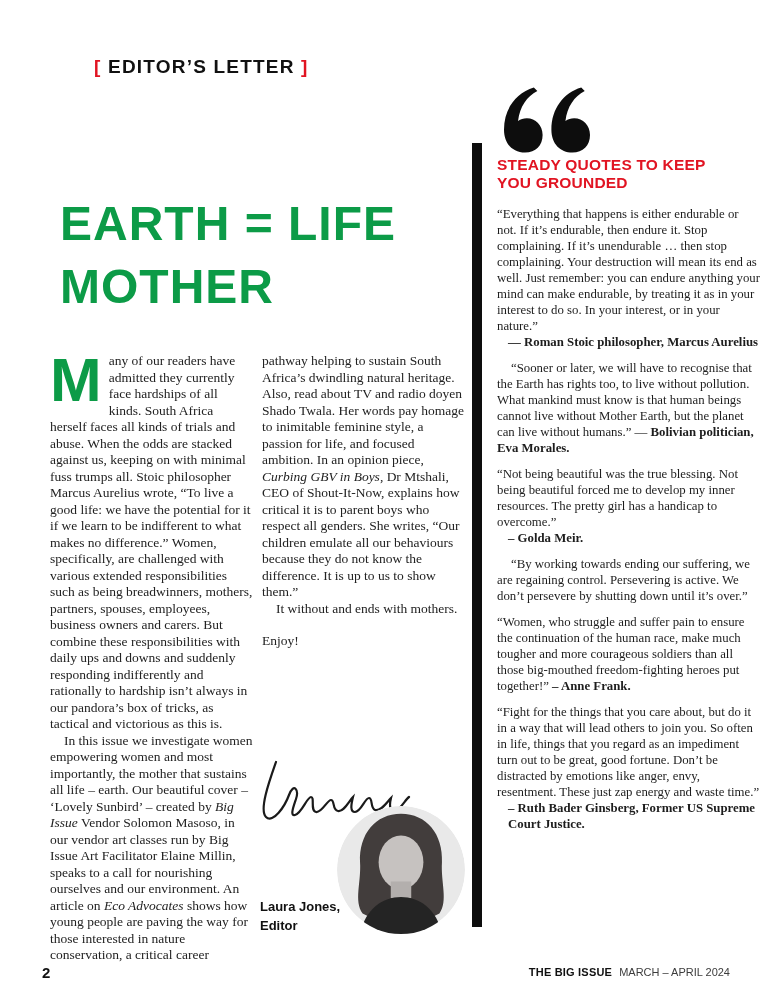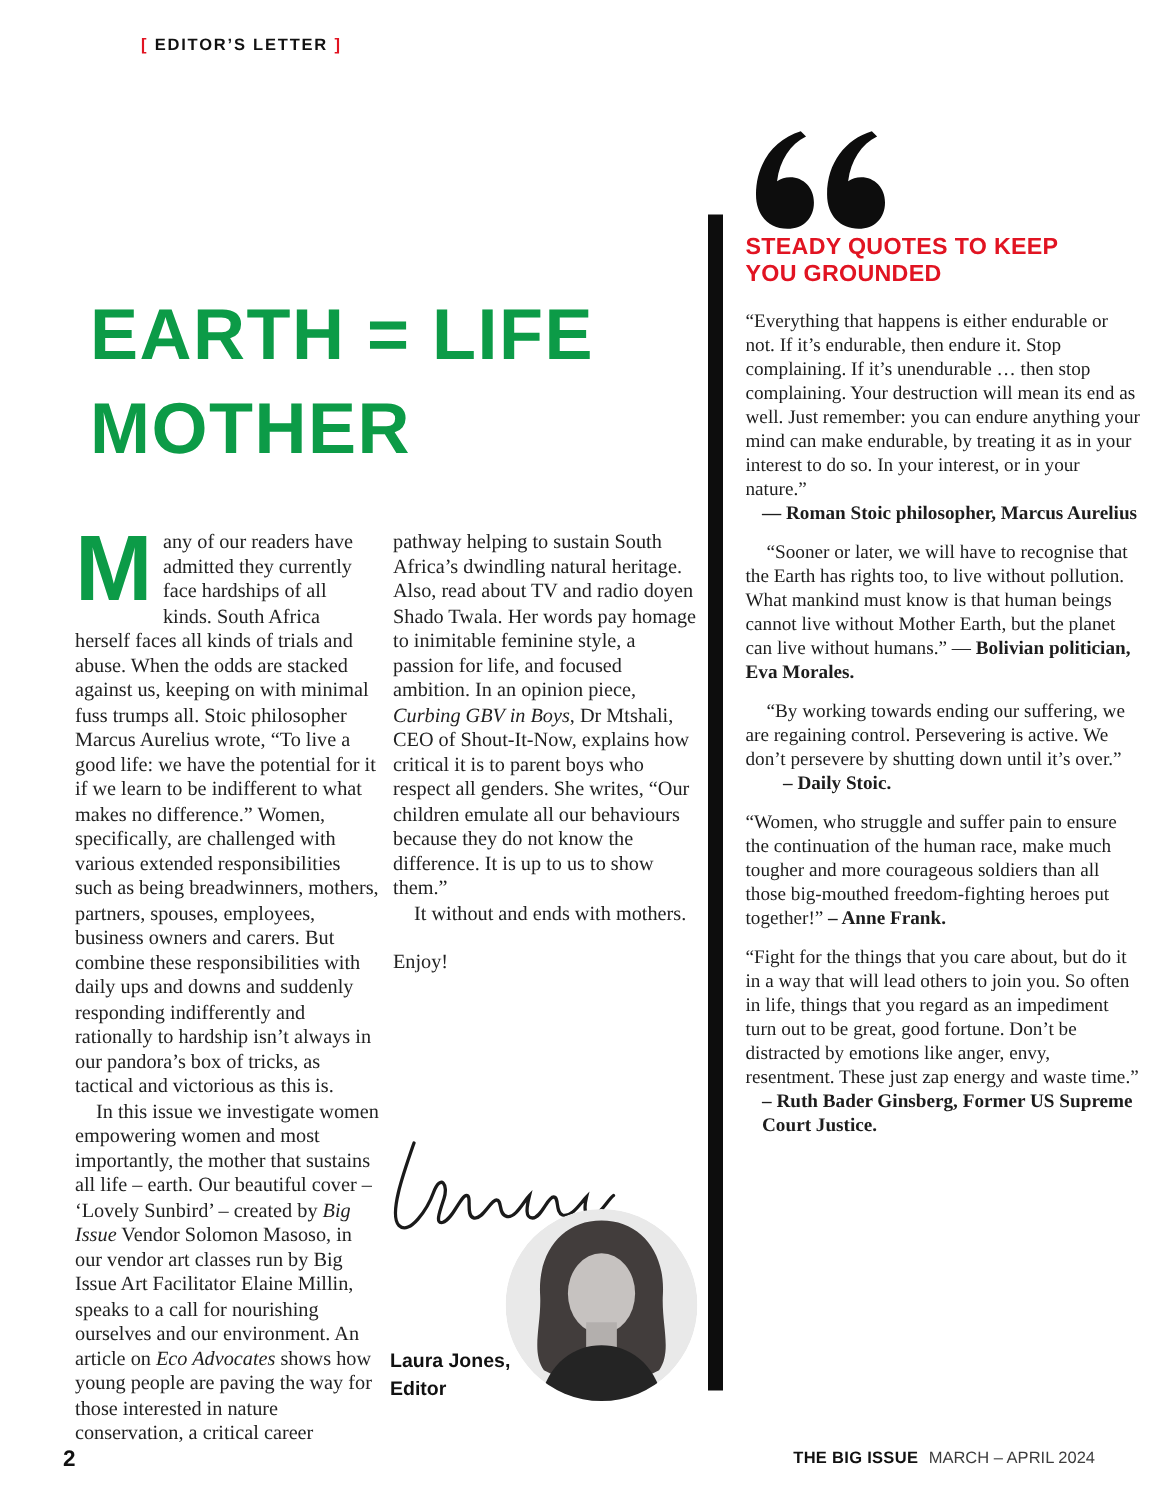--- a/index.html
+++ b/index.html
@@ -1,21 +1,21 @@
 <!DOCTYPE html>
 <html><head>
 <meta charset="utf-8">
 <style>
   html,body{margin:0;padding:0;background:#ffffff;}
   .page{position:relative;width:768px;height:1005px;background:#ffffff;overflow:hidden;
         font-family:"Liberation Serif", serif;color:#1f1f1f;}
 
   
-  .tag{position:absolute;left:50px;top:24px;font-family:"Liberation Sans",sans-serif;
-       font-weight:700;font-size:11px;letter-spacing:1.2px;color:#111;padding-left:44px;}
+  .tag{position:absolute;left:50px;top:56px;font-family:"Liberation Sans",sans-serif;
+       font-weight:700;font-size:19px;letter-spacing:1.2px;color:#111;padding-left:44px;}
   .tag .bracket{color:#e11422;font-weight:700;}
 
   
   .headline{position:absolute;left:60px;top:192px;font-family:"Liberation Sans",sans-serif;
             font-weight:900;font-size:48px;line-height:63px;color:#0c9b47;letter-spacing:1px;}
 
   
   .col{position:absolute;top:353px;width:203px;font-size:13.5px;line-height:16.5px;
        text-align:left;color:#222;}
   .col1{left:50px;}
@@ -111,21 +111,22 @@
   <div class="vbar"></div>
 
   <div class="qheading">
     <div>STEADY QUOTES TO KEEP</div>
     <div>YOU GROUNDED</div>
   </div>
 
   <div class="quotes">
     <p><span>“Everything that happens is either endurable or not. If it’s endurable, then endure it. Stop complaining. If it’s unendurable … then stop complaining. Your destruction will mean its end as well. Just remember: you can endure anything your mind can make endurable, by treating it as in your interest to do so. In your interest, or in your nature.”</span><span class="attr-block">— Roman Stoic philosopher, Marcus Aurelius</span></p>
     <p class="indent"><span>“Sooner or later, we will have to recognise that the Earth has rights too, to live without pollution. What mankind must know is that human beings cannot live without Mother Earth, but the planet can live without humans.” — </span><span class="attr-inline">Bolivian politician, Eva Morales.</span></p>
-    <p class="indent"><span>“By working towards ending our suffering, we are regaining control. Persevering is active. We don’t persevere by shutting down until it’s over.”</span><span class="attr-block">– Daily Stoic.</span></p>
+    <p><span>“Not being beautiful was the true blessing. Not being beautiful forced me to develop my inner resources. The pretty girl has a handicap to overcome.”</span><span class="attr-block">– Golda Meir.</span></p>
+    <p class="indent"><span>“By working towards ending our suffering, we are regaining control. Persevering is active. We don’t persevere by shutting down until it’s over.”</span></p>
     <p><span>“Women, who struggle and suffer pain to ensure the continuation of the human race, make much tougher and more courageous soldiers than all those big-mouthed freedom-fighting heroes put together!” </span><span class="attr-inline">– Anne Frank.</span></p>
     <p><span>“Fight for the things that you care about, but do it in a way that will lead others to join you. So often in life, things that you regard as an impediment turn out to be great, good fortune. Don’t be distracted by emotions like anger, envy, resentment. These just zap energy and waste time.”</span><span class="attr-block">– Ruth Bader Ginsberg, Former US Supreme Court Justice.</span></p>
   </div>
 
   <div class="folio">2</div>
   <div class="footer-right">
     <span class="mag">THE BIG ISSUE</span><span>MARCH – APRIL 2024</span>
   </div>
 
 </div>

